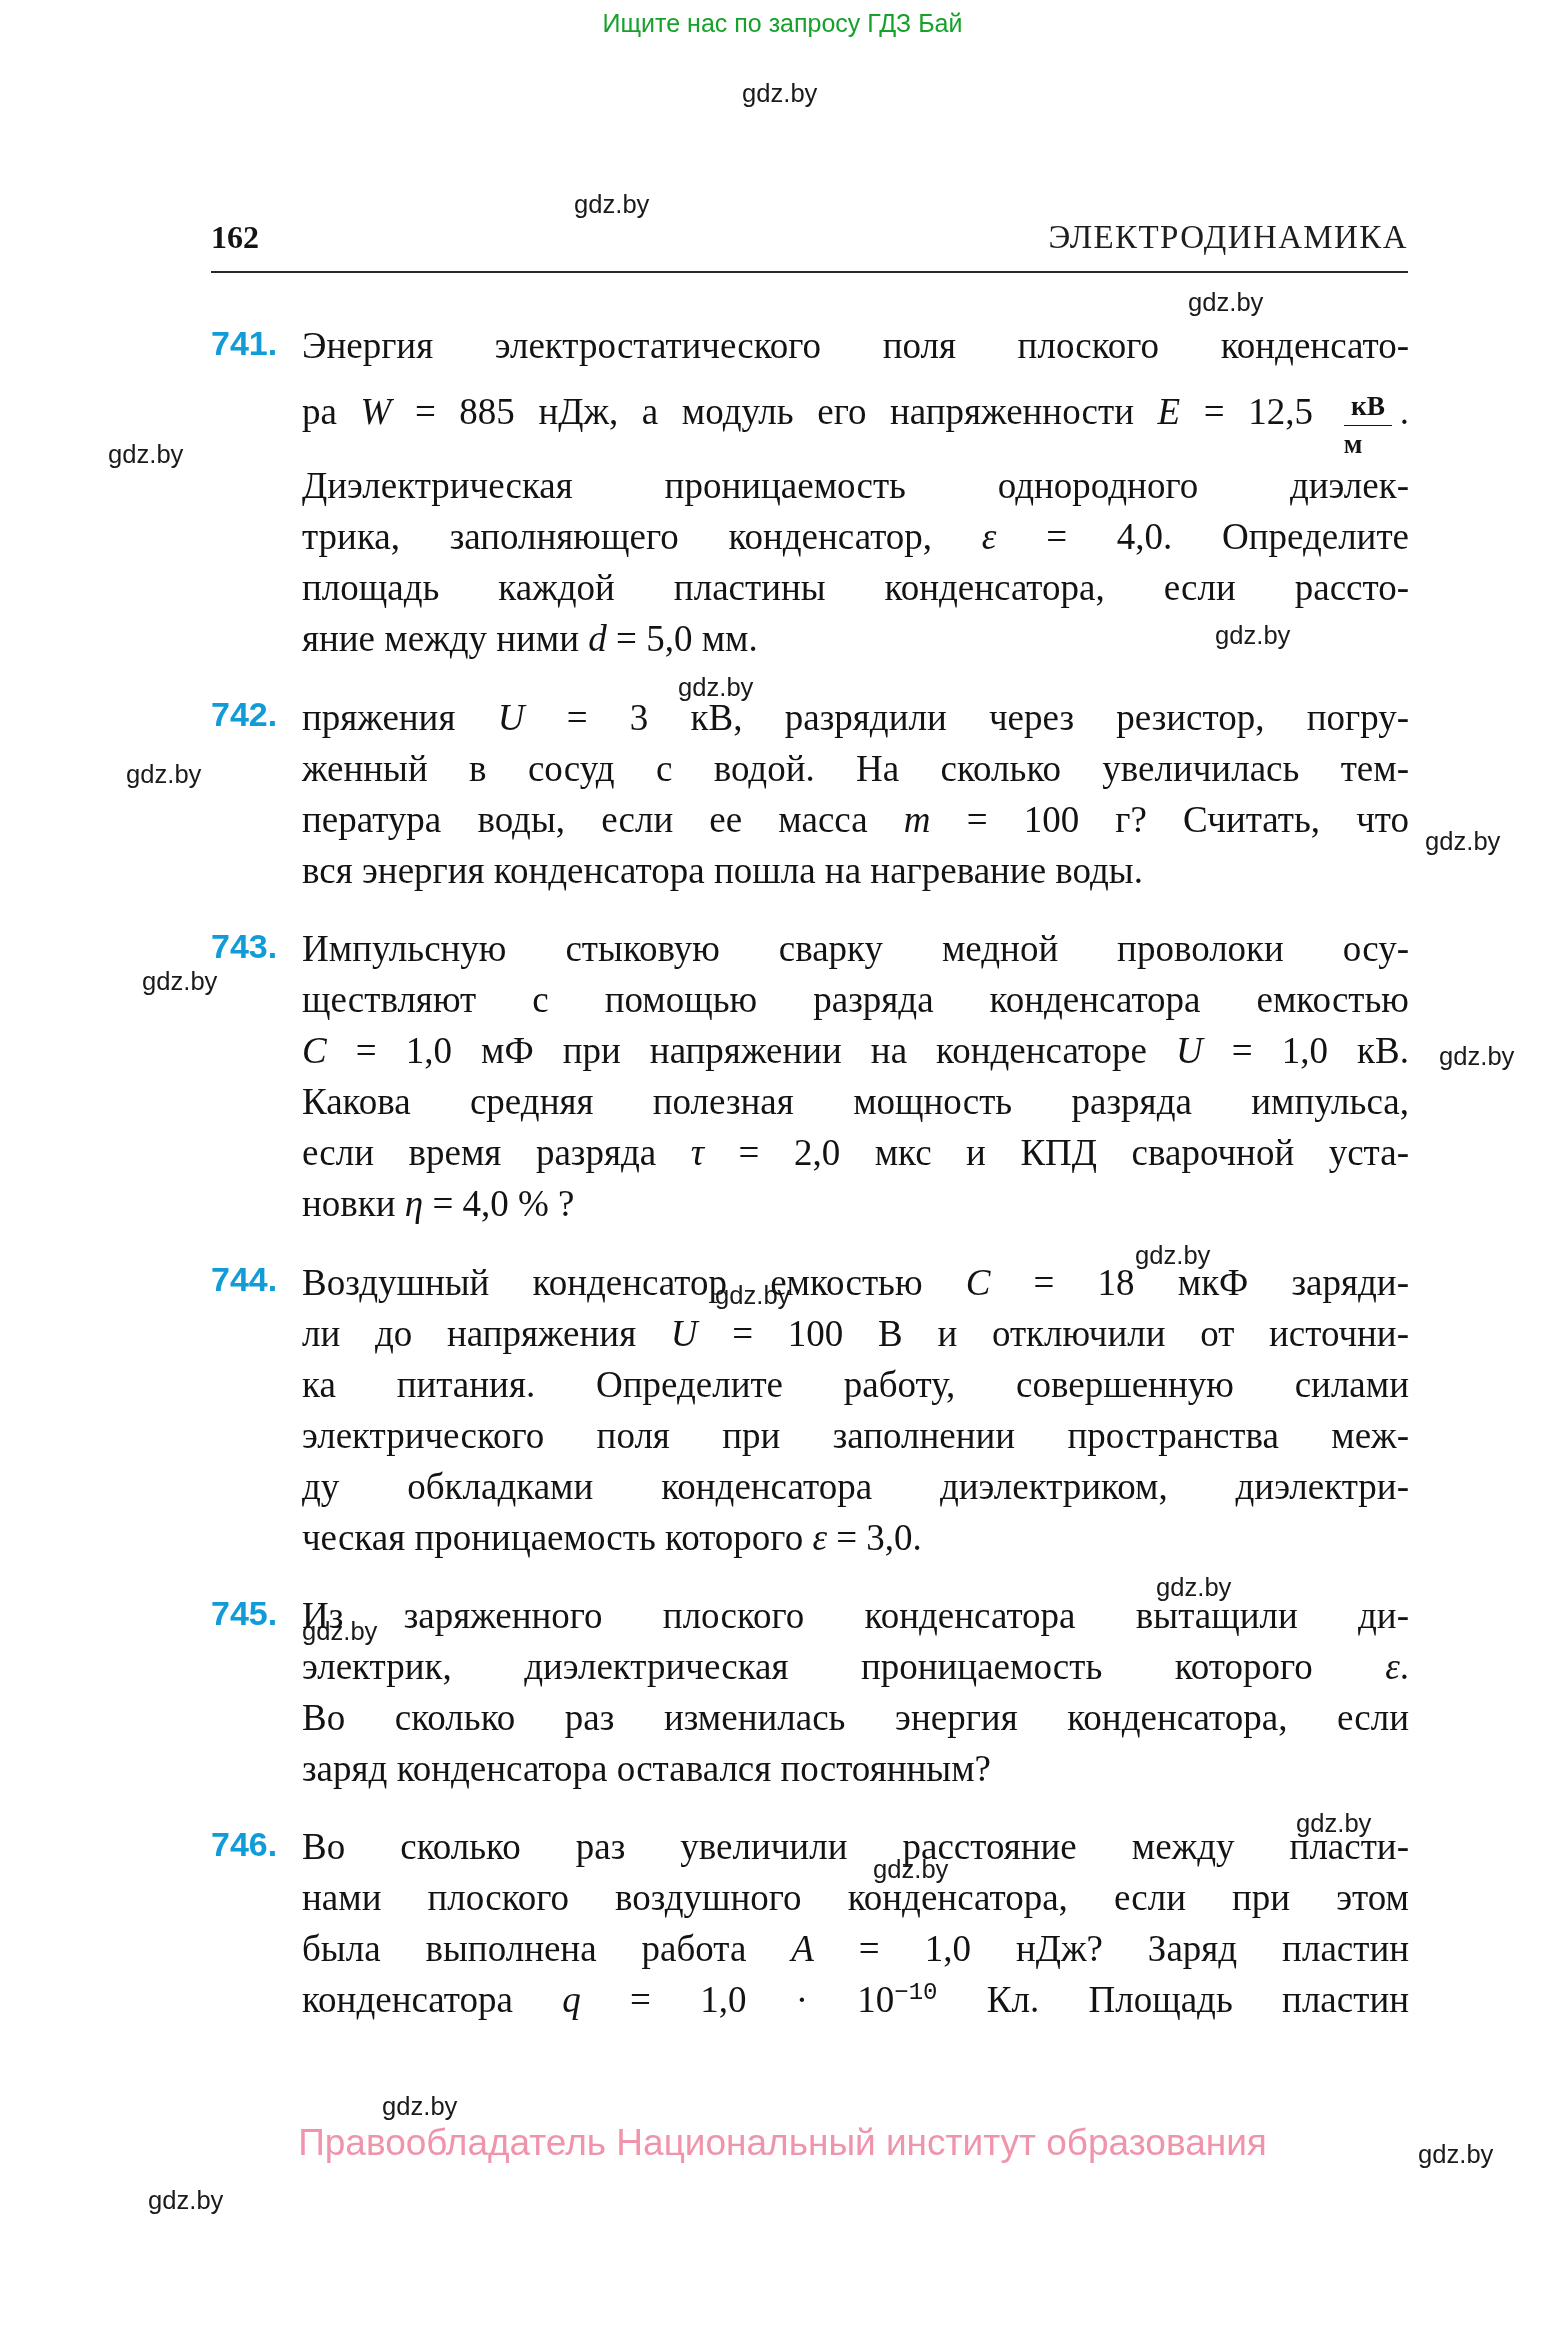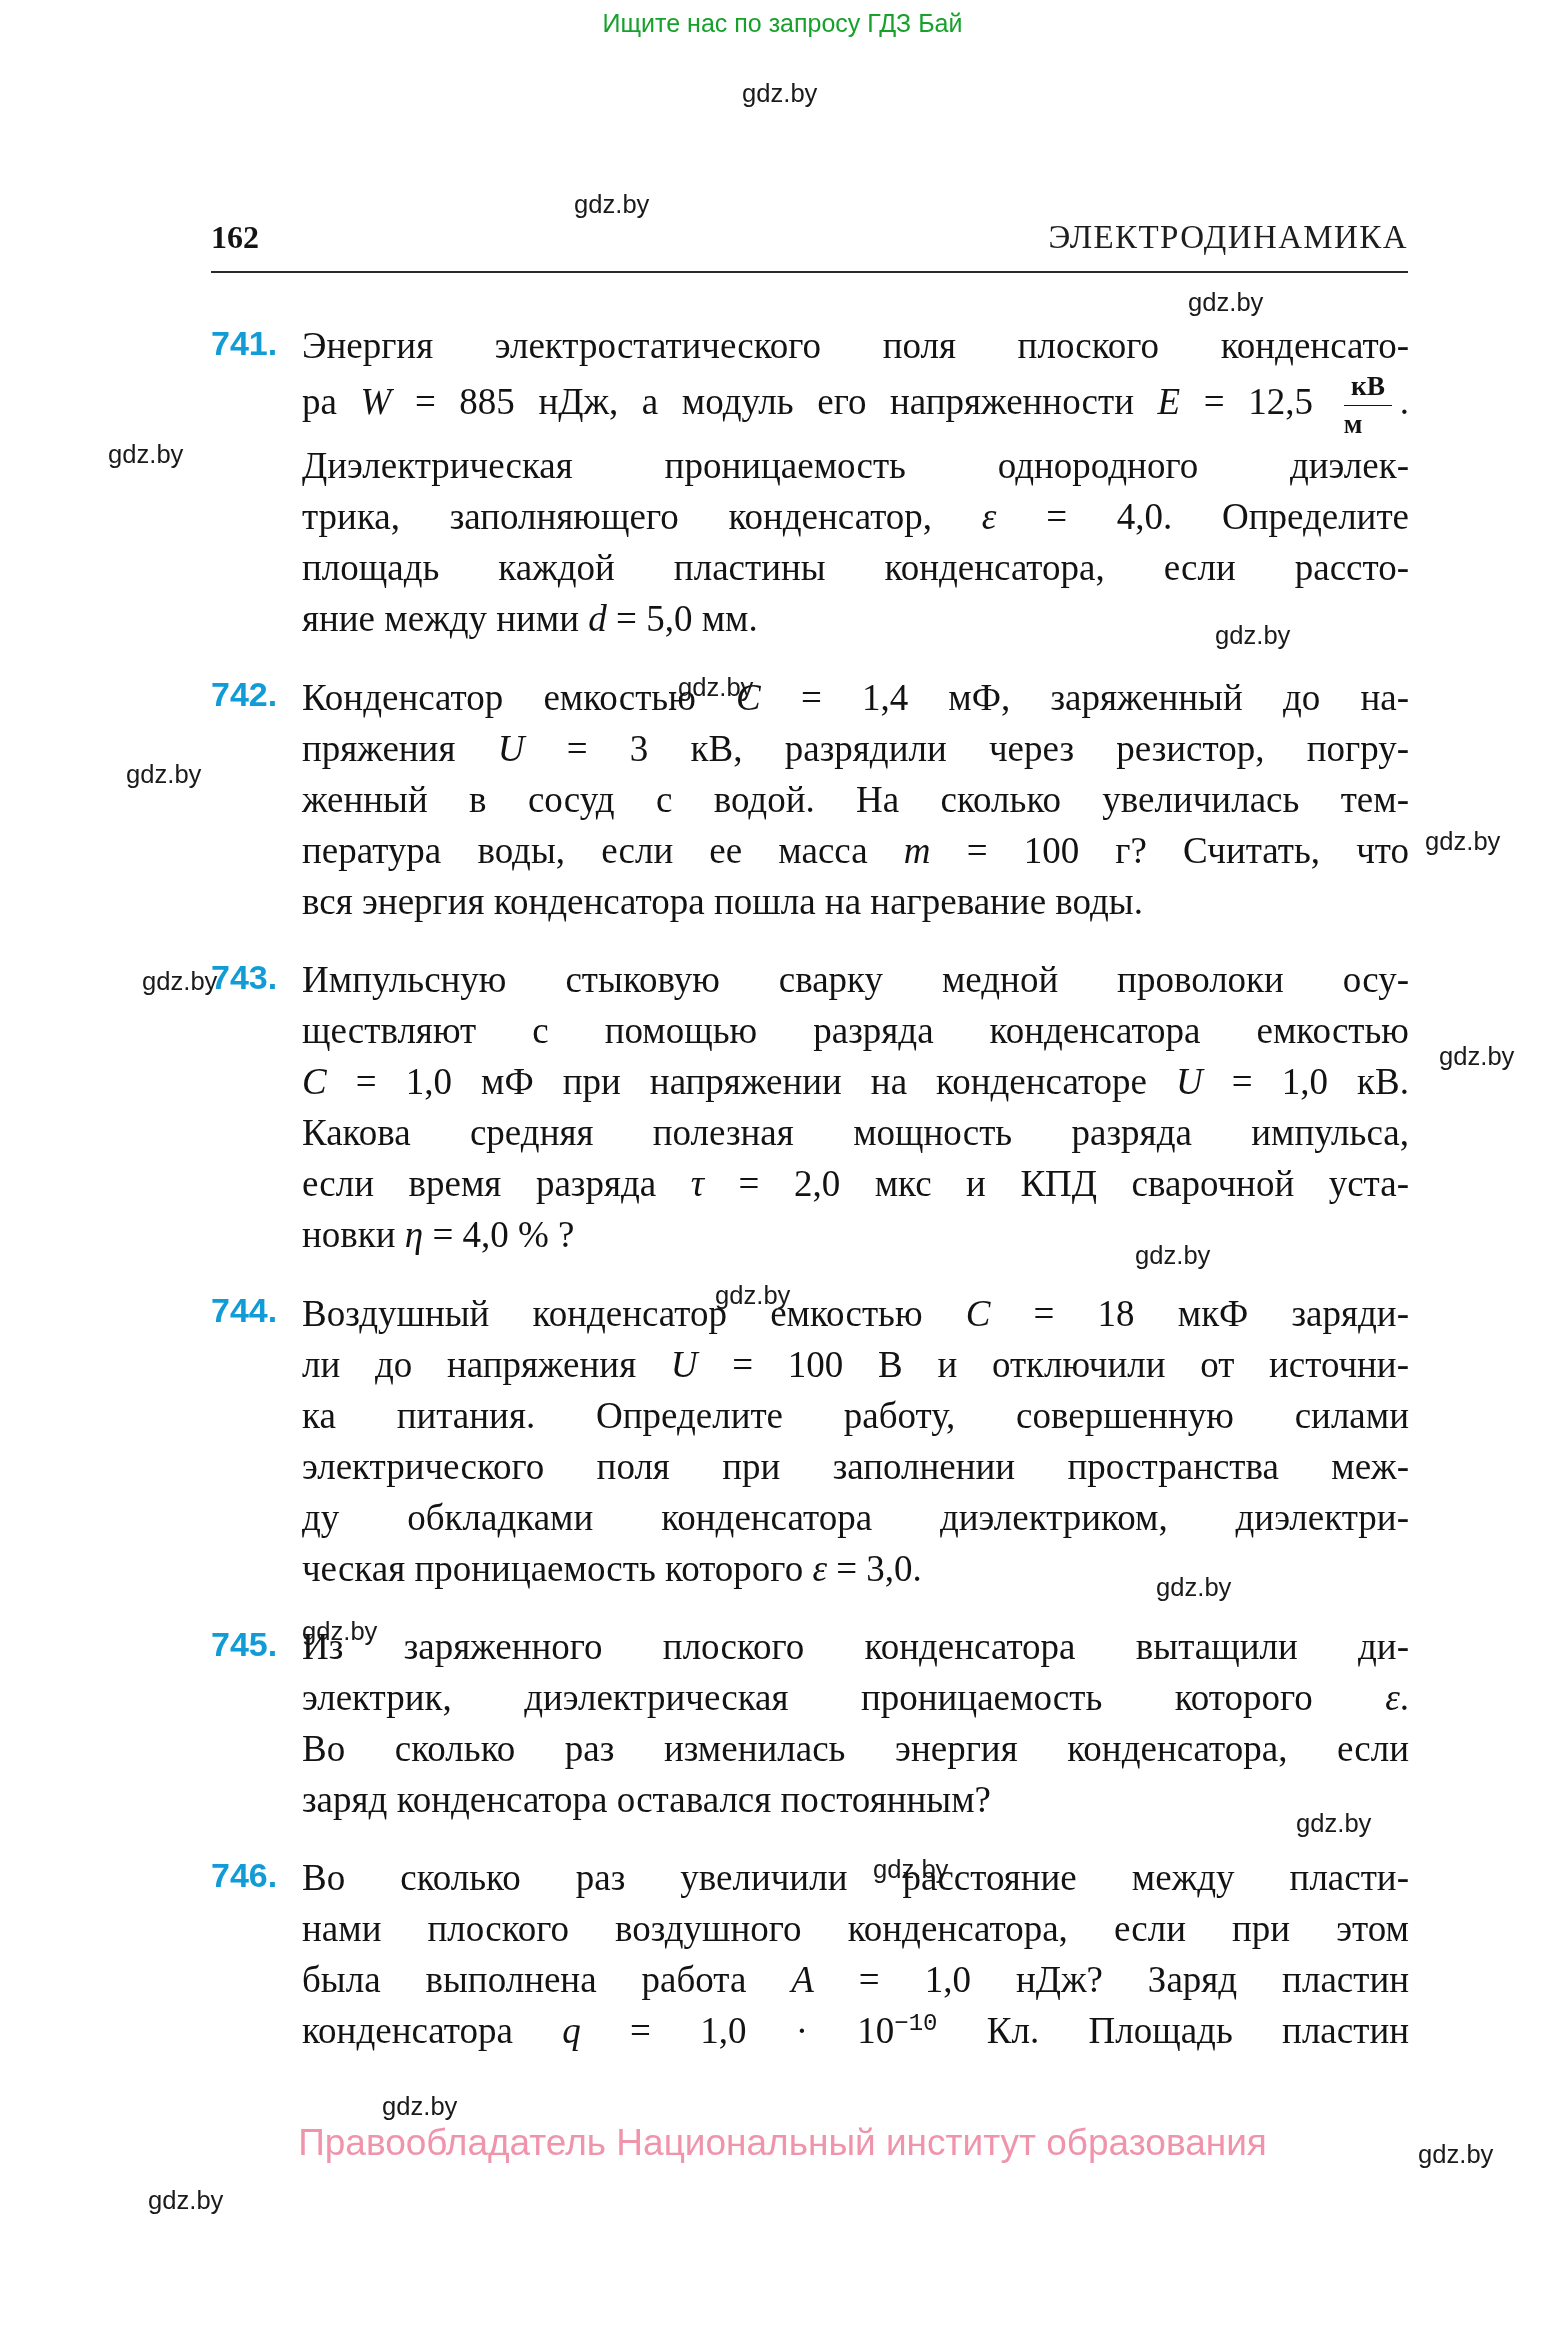--- a/index.html
+++ b/index.html
@@ -33,21 +33,21 @@
   .line {
     font-size:37px; line-height:51px; color:#131313;
     text-align:justify; text-align-last:justify;
   }
   .line.lastline { text-align-last:left; }
   .it { font-style:italic; }
   .frac {
     display:inline-block; vertical-align:middle; text-align:center;
     font-size:27.4px; line-height:1.15; margin:0 7.3px; font-weight:bold;
   }
-  .frac .num { display:block; border-bottom:1.8px solid #131313; padding:0 7.3px 2.7px; }
+  .frac .num { display:block; border-bottom:1.8px solid #131313; padding:0 7.3px 2.7px;margin-top:20px; }
   .frac .den { display:block; padding-top:2.7px; }
   sup.seg-sup { font-size:24px; line-height:0;font-family:Liberation Mono, monospace; }
   .footer-copyright {
     position:absolute; left:0; top:2122px; width:100%; text-align:center;
     font-family:"Liberation Sans", sans-serif; font-size:37px; color:#f094ab;
   }
   .footer-links {
     position:absolute; left:0; top:2264px; width:100%; text-align:center;
     font-family:"Liberation Sans", sans-serif; font-size:24px; color:#333;
   }
@@ -93,21 +93,20 @@
         <span class="pnum">741.</span>
         <div class="line"><span>Энергия электростатического поля плоского конденсато-</span></div>
         <div class="line"><span>ра </span><span class="it">W</span><span> = 885 нДж, а модуль его напряженности </span><span class="it">E</span><span> = 12,5 </span><span class="frac"><span class="num">кВ</span><span class="den">м</span></span><span>.</span></div>
         <div class="line"><span>Диэлектрическая проницаемость однородного диэлек-</span></div>
         <div class="line"><span>трика, заполняющего конденсатор, </span><span class="it">ε</span><span> = 4,0. Определите</span></div>
         <div class="line"><span>площадь каждой пластины конденсатора, если рассто-</span></div>
         <div class="line lastline"><span>яние между ними </span><span class="it">d</span><span> = 5,0 мм.</span></div>
       </div>
       <div class="problem">
         <span class="pnum">742.</span>
-        <div class="line"><span>Конденсатор емкостью </span><span class="it">C</span><span> = 1,4 мФ, заряженный до на-</span></div>
         <div class="line"><span>пряжения </span><span class="it">U</span><span> = 3 кВ, разрядили через резистор, погру-</span></div>
         <div class="line"><span>женный в сосуд с водой. На сколько увеличилась тем-</span></div>
         <div class="line"><span>пература воды, если ее масса </span><span class="it">m</span><span> = 100 г? Считать, что</span></div>
         <div class="line lastline"><span>вся энергия конденсатора пошла на нагревание воды.</span></div>
       </div>
       <div class="problem">
         <span class="pnum">743.</span>
         <div class="line"><span>Импульсную стыковую сварку медной проволоки осу-</span></div>
         <div class="line"><span>ществляют с помощью разряда конденсатора емкостью</span></div>
         <div class="line"><span class="it">C</span><span> = 1,0 мФ при напряжении на конденсаторе </span><span class="it">U</span><span> = 1,0 кВ.</span></div>

